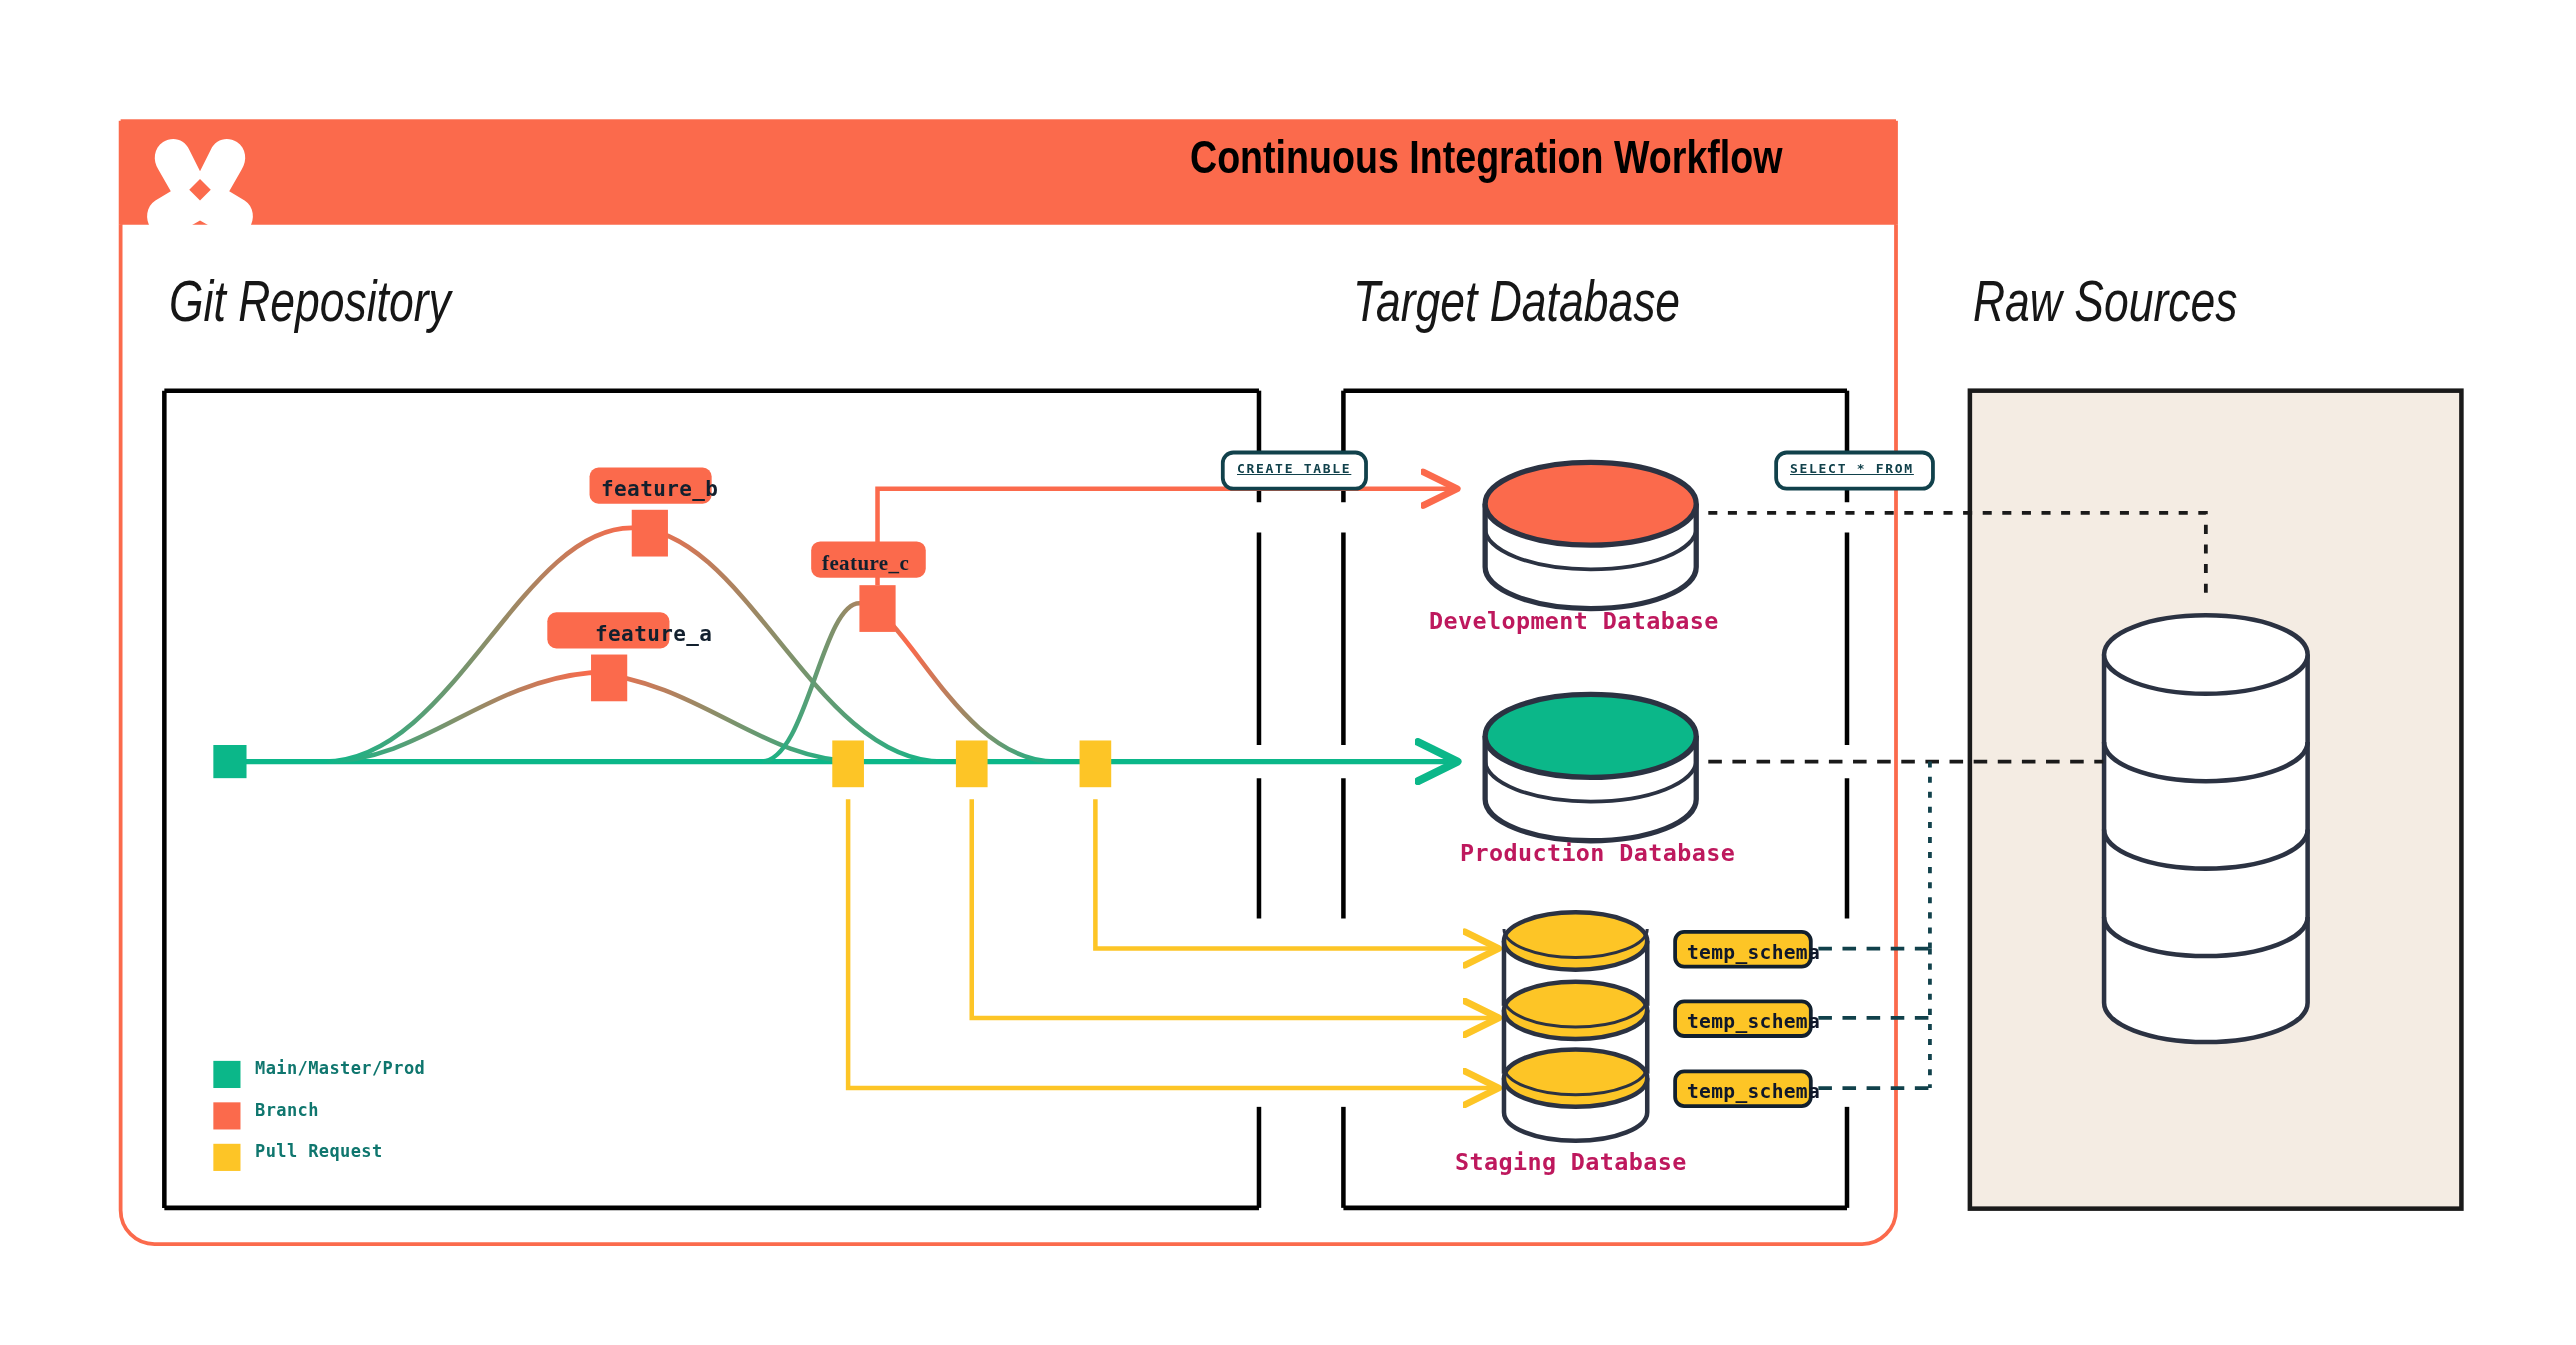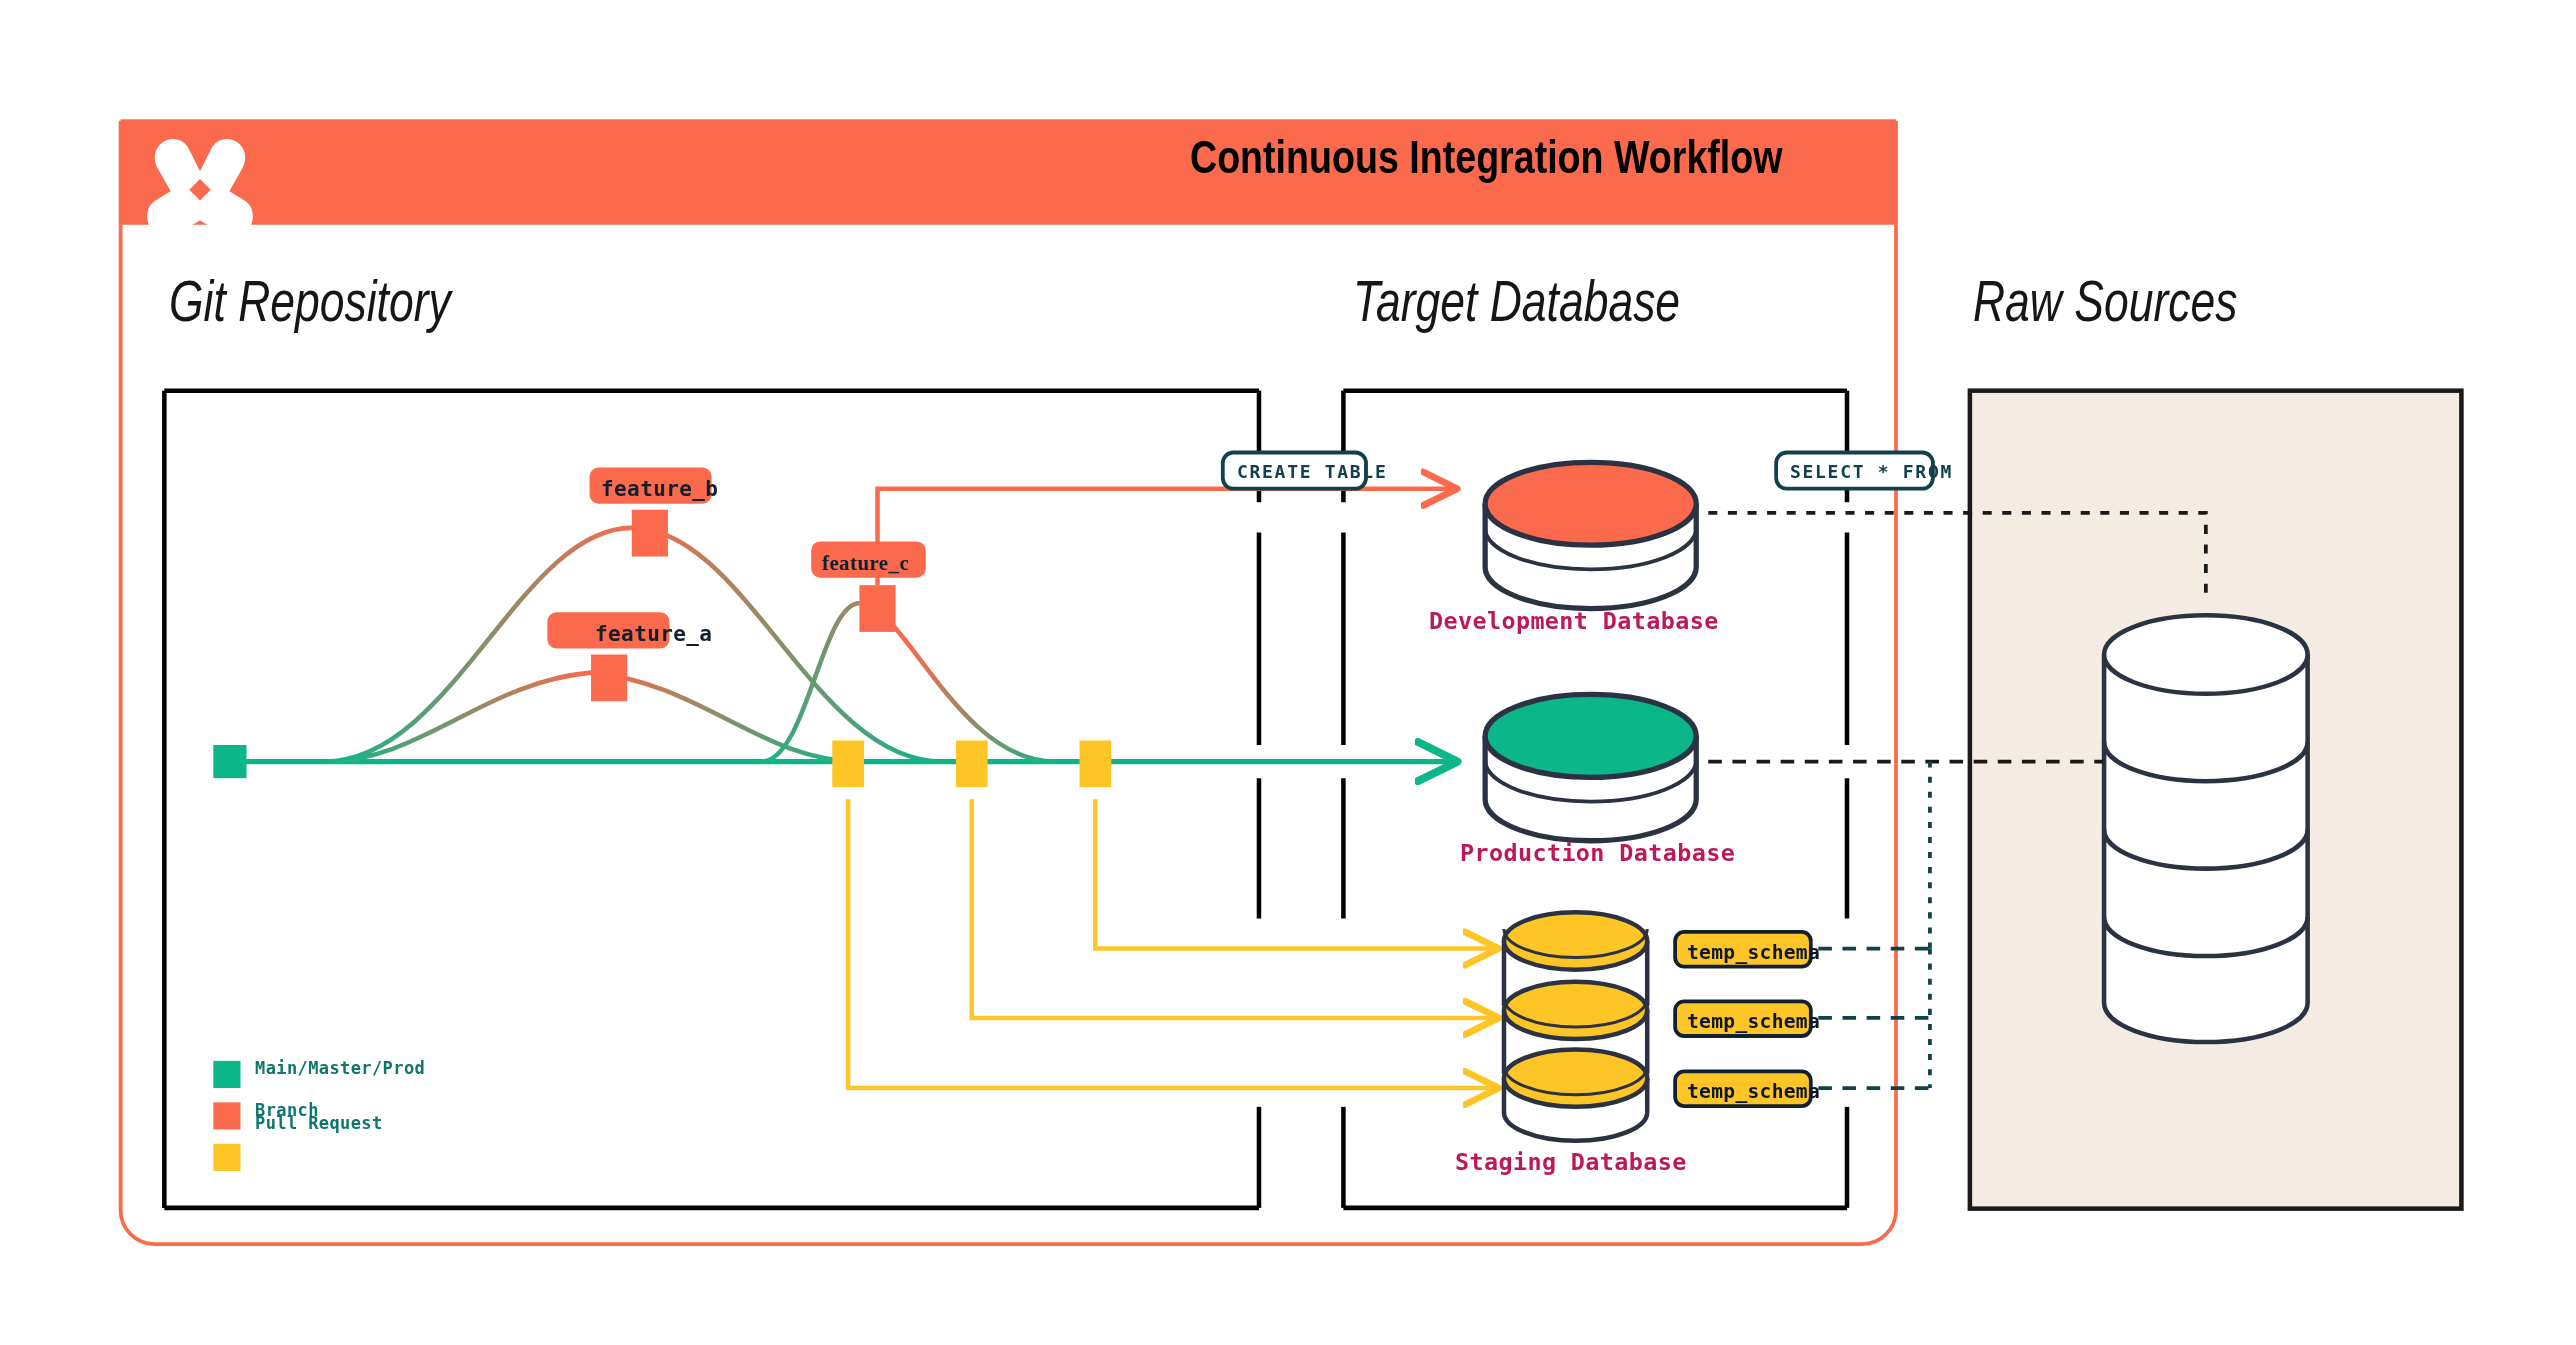--- a/index.html
+++ b/index.html
@@ -35,21 +35,21 @@
   }
 
   
   .mono{
     font-family:"DejaVu Sans Mono","Liberation Mono",monospace;
     font-weight:bold;
   }
   .db-label{ font-size:23.4px;color:#be185d;letter-spacing:0.4px;}
   .legend-label{font-size:17px;color:#0f766e;letter-spacing:0.4px;}
   .pill-label{font-size:21px;color:#12202e;letter-spacing:0.4px;}
-  .sql-label{font-size:18px;color:#11414b;letter-spacing:1.7px;}
+  .sql-label{font-size:13px;color:#11414b;letter-spacing:1.7px;text-decoration:underline;}
   .schema-label{font-size:19.6px;color:#0f172a;letter-spacing:0.3px;}
 </style>
 </head>
 <body>
 
 <div id="root">
 
 <svg id="scene" viewBox="0 0 3417 1785">
   <defs>
 
@@ -248,16 +248,16 @@
 <div class="htext mono db-label" style="left:1429px;top:607px;">Development Database</div>
 <div class="htext mono db-label" style="left:1436px;top:839px;margin-left:24px;">Production Database</div>
 <div class="htext mono db-label" style="left:1455px;top:1148px;">Staging Database</div>
 
 <div class="htext mono schema-label" style="left:1687px;top:941px;">temp_schema</div>
 <div class="htext mono schema-label" style="left:1687px;top:1010px;">temp_schema</div>
 <div class="htext mono schema-label" style="left:1687px;top:1080px;">temp_schema</div>
 
 <div class="htext mono legend-label" style="left:255px;top:1058px;">Main/Master/Prod</div>
 <div class="htext mono legend-label" style="left:255px;top:1100px;">Branch</div>
-<div class="htext mono legend-label" style="left:255px;top:1113px;">Pull Request</div>
+<div class="htext mono legend-label" style="left:255px;top:1141px;">Pull Request</div>
 
 </div>
 
 
 </body></html>

